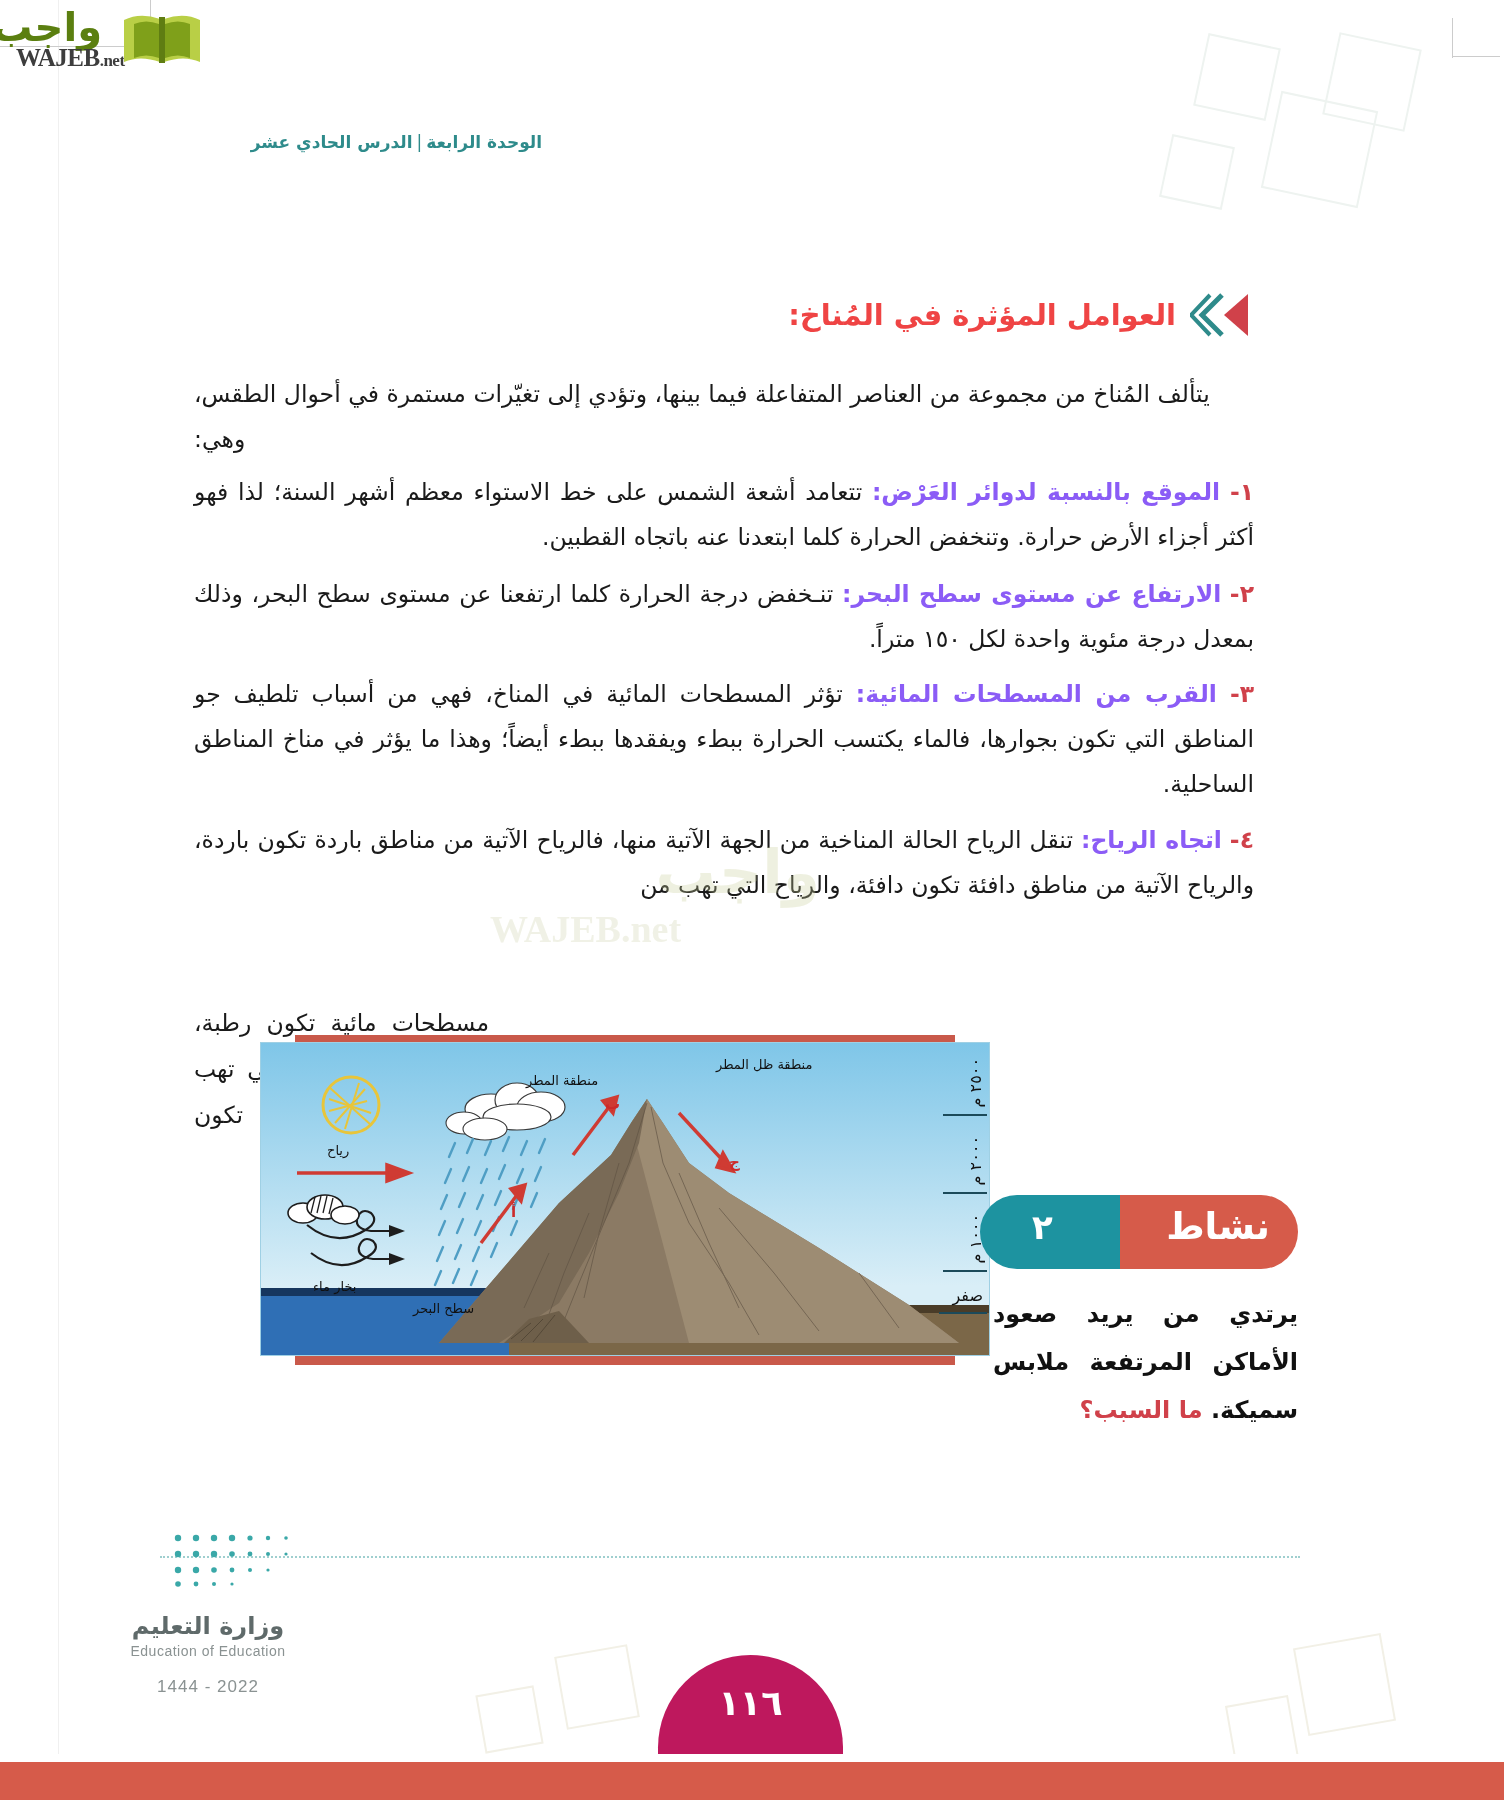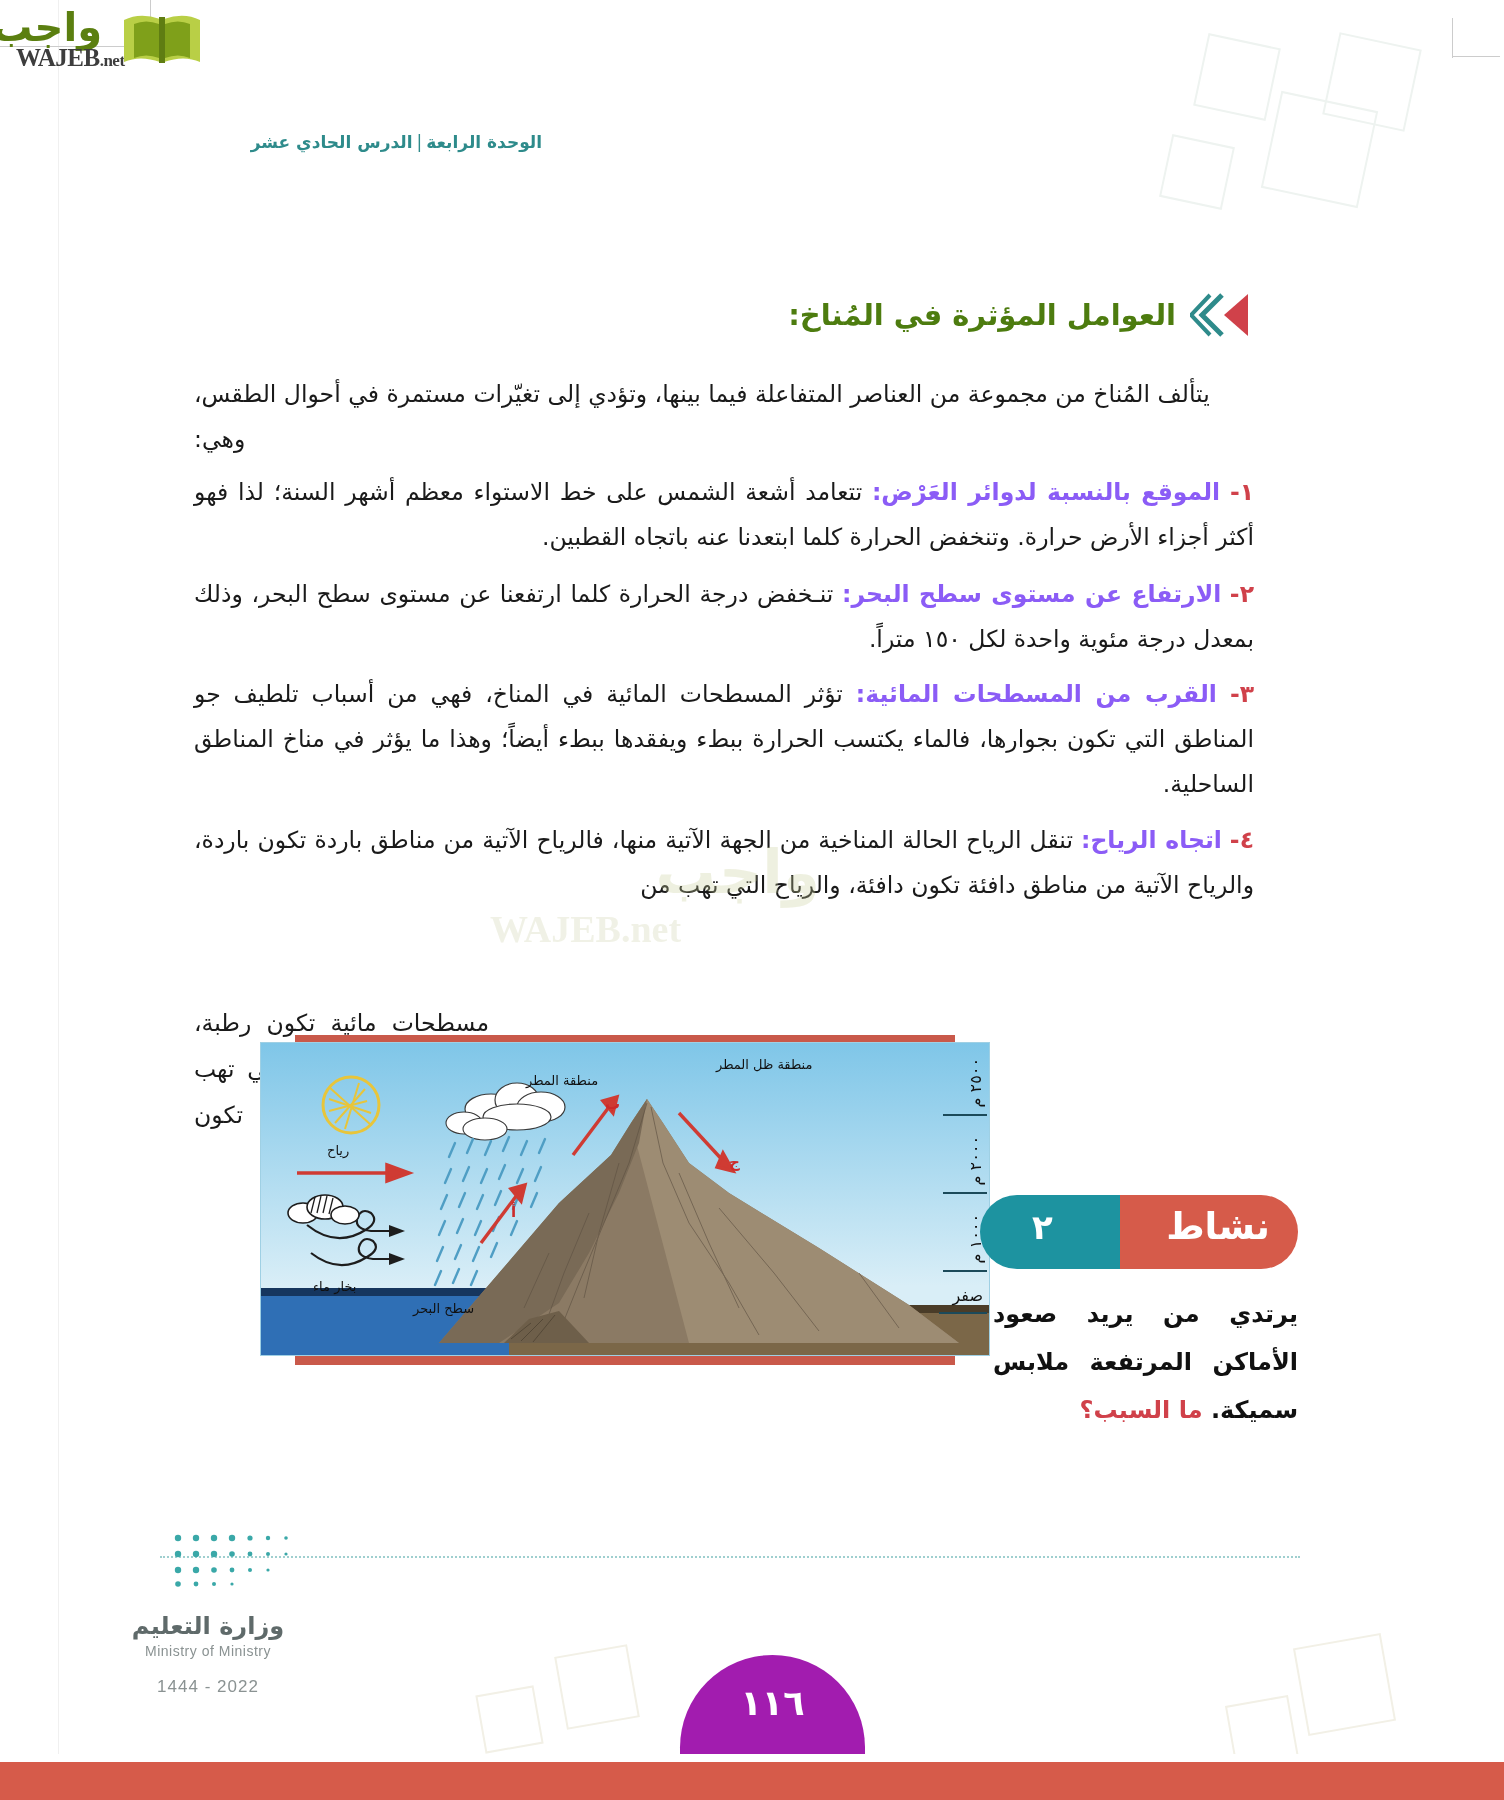--- a/index.html
+++ b/index.html
@@ -67,21 +67,21 @@
   .sect-title-row{
     position:absolute;right:250px;top:292px;width:1060px;
     display:flex;flex-direction:row;align-items:center;justify-content:flex-start;
     direction:rtl;
   }
   .sect-chevrons{
     position:relative;width:60px;height:46px;margin-right:4px;flex:0 0 auto;
   }
   .sect-title-txt{
     font-family:"DejaVu Sans","Liberation Sans",sans-serif;
-    font-size:29px;font-weight:bold;color:#4d7c0f;direction:rtl;
+    font-size:29px;font-weight:bold;color:#ef4444;direction:rtl;
     white-space:nowrap;margin-right:14px;
   }
 
   
   .para{
     position:absolute;direction:rtl;text-align:justify;
     font-family:"DejaVu Sans","Liberation Sans",sans-serif;
     font-size:23.5px;line-height:45px;color:#1a1a1a;
   }
   .para b.lead{color:#8b5cf6;font-weight:bold;}
@@ -166,22 +166,22 @@
   }
   .moe-en{
     font-family:"Liberation Sans",sans-serif;font-size:14px;color:#8a9292;
     margin-top:3px;letter-spacing:0.5px;
   }
   .moe-yr{
     font-family:"Liberation Sans",sans-serif;font-size:17px;color:#8a9292;
     margin-top:18px;letter-spacing:1px;
   }
   .pagebubble{
-    position:absolute;left:680px;top:1655px;width:185px;height:105px;
-    background:#a21caf;border-radius:95px 95px 0 0;
+    position:absolute;left:658px;top:1655px;width:185px;height:105px;
+    background:#be185d;border-radius:95px 95px 0 0;
   }
   .pagenum{
     position:absolute;left:0;top:28px;width:185px;text-align:center;
     font-family:"DejaVu Sans","Liberation Sans",sans-serif;
     font-size:35px;font-weight:bold;color:#ffffff;
   }
 
   
   .wm{
     position:absolute;left:480px;top:845px;width:400px;height:140px;
@@ -469,21 +469,21 @@
       <circle cx="98" cy="42" r="1.6"></circle>
     <circle cx="8" cy="56" r="2.8"></circle>
       <circle cx="26" cy="56" r="2.4"></circle>
       <circle cx="44" cy="56" r="2"></circle>
       <circle cx="62" cy="56" r="1.6"></circle>
   </g>
 </svg>
 
 <div class="moe">
   <div class="moe-ar">وزارة التعليم</div>
-  <div class="moe-en">Ministry of Ministry</div>
+  <div class="moe-en">Education of Education</div>
   <div class="moe-yr">2022 - 1444</div>
 </div>
 
 <div class="pagebubble">
   <div class="pagenum">١١٦</div>
 </div>
 
 <div class="bottom-bar-inner"></div>
 <div class="bottom-bar"></div>
 

